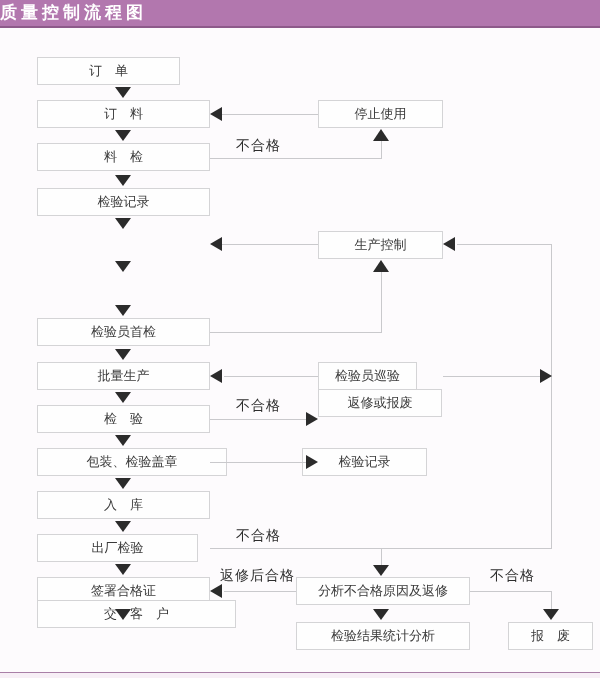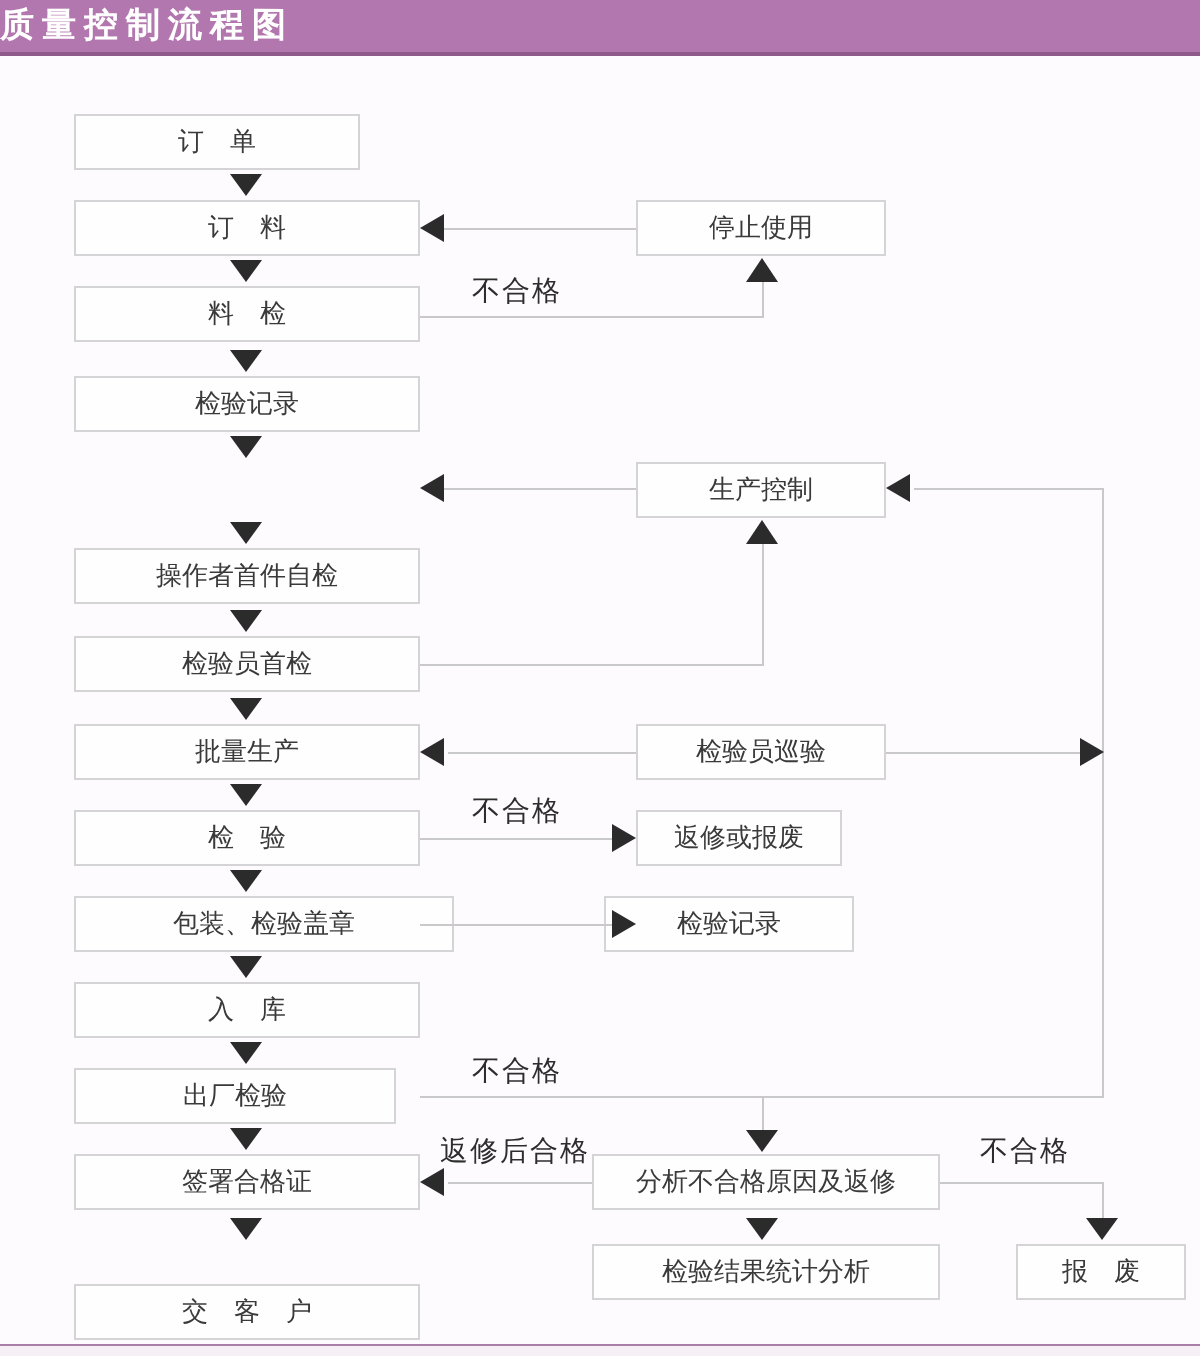--- a/index.html
+++ b/index.html
@@ -33,34 +33,33 @@
 <div id="canvas">
 
   <div id="header">
     <span id="title">质量控制流程图</span>
   </div>
 
   <div class="box" style="left:37px;top:57px;width:143px">订　单</div>
   <div class="box" style="left:37px;top:100px;width:173px">订　料</div>
   <div class="box" style="left:37px;top:143px;width:173px">料　检</div>
   <div class="box" style="left:37px;top:188px;width:173px">检验记录</div>
-  <div class="box" style="left:37px;top:274px;width:173px">操作者首件自检</div>
   <div class="box" style="left:37px;top:318px;width:173px">检验员首检</div>
   <div class="box" style="left:37px;top:362px;width:173px">批量生产</div>
   <div class="box" style="left:37px;top:405px;width:173px">检　验</div>
   <div class="box" style="left:37px;top:448px;width:190px">包装、检验盖章</div>
   <div class="box" style="left:37px;top:491px;width:173px">入　库</div>
   <div class="box" style="left:37px;top:534px;width:161px">出厂检验</div>
   <div class="box" style="left:37px;top:577px;width:173px">签署合格证</div>
-  <div class="box" style="left:37px;top:642px;width:173px">交　客　户</div>
+  <div class="box" style="left:37px;top:600px;width:199px">交　客　户</div>
 
   <div class="box" style="left:318px;top:100px;width:125px">停止使用</div>
   <div class="box" style="left:318px;top:231px;width:125px">生产控制</div>
-  <div class="box" style="left:318px;top:362px;width:125px">检验员巡验</div>
-  <div class="box" style="left:318px;top:405px;width:103px">返修或报废</div>
+  <div class="box" style="left:318px;top:362px;width:99px">检验员巡验</div>
+  <div class="box" style="left:318px;top:389px;width:124px">返修或报废</div>
   <div class="box" style="left:302px;top:448px;width:125px">检验记录</div>
 
   <div class="box" style="left:296px;top:577px;width:174px">分析不合格原因及返修</div>
   <div class="box" style="left:296px;top:622px;width:174px">检验结果统计分析</div>
   <div class="box" style="left:508px;top:622px;width:85px">报　废</div>
 
   <div class="hline" style="left:222px;top:114px;width:96px"></div>
   <div class="hline" style="left:210px;top:158px;width:172px"></div>
   <div class="hline" style="left:222px;top:244px;width:96px"></div>
   <div class="hline" style="left:457px;top:244px;width:95px"></div>

